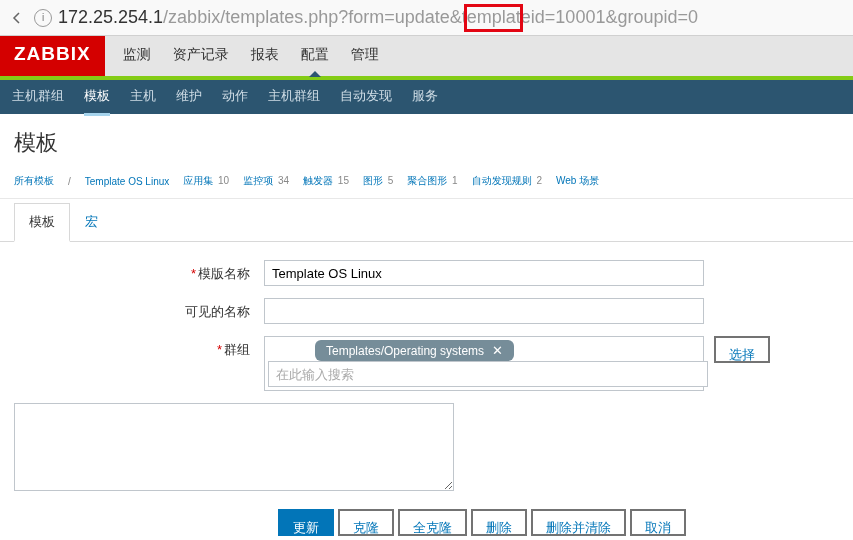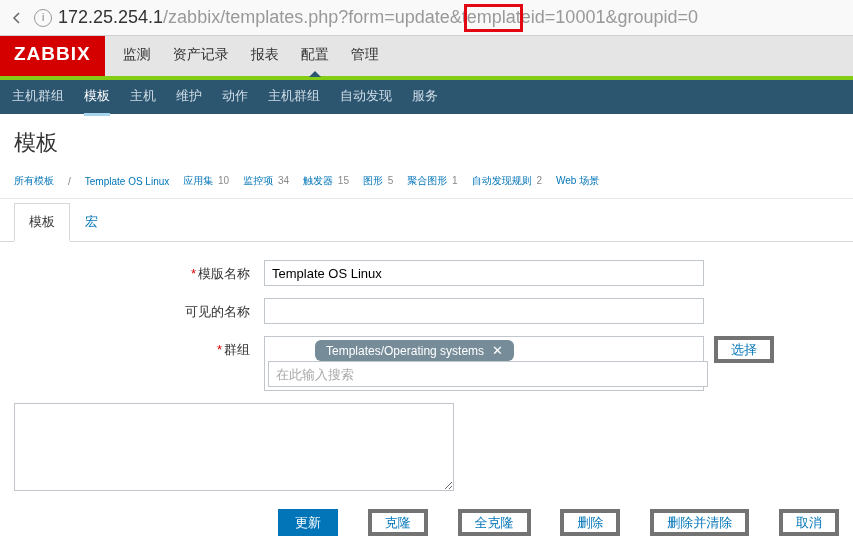--- a/index.html
+++ b/index.html
@@ -40,23 +40,23 @@
     .form-ctrl { flex: 1; display: flex; align-items: flex-start; gap: 10px; }
     .form-ctrl input[type=text] { width: 440px; height: 26px; border: 1px solid #c0c6cc; padding: 0 7px; font-size: 13px; }
     .form-ctrl textarea { width: 440px; height: 88px; border: 1px solid #c0c6cc; padding: 5px 7px; font-size: 13px; resize: both; }
     
     .multiselect { width: 440px; border: 1px solid #c0c6cc; padding: 3px; }
     .ms-chip { display: inline-flex; align-items: center; background: #768d99; color: #fff; font-size: 12px; padding: 3px 11px; border-radius: 6px; gap: 8px; margin-left: 47px; }
     .ms-chip .x { cursor: pointer; font-size: 13px; }
     .ms-input { border: none; outline: none; width: 100%; font-size: 13px; padding: 3px 4px; color: #333; }
     .ms-input::placeholder { color: #aaa; }
     
-    .btn { height: 27px; padding: 0 13px; border: 4px solid #737373; background: #fff; font-size: 13px; color: #0275b8; cursor: pointer; }
+    .btn { height: 27px; padding: 8px 13px; border: 2px solid #737373; background: #fff; font-size: 13px; color: #0275b8; cursor: pointer; }
     .btn-primary { background: #0275b8; color: #fff; border-color: #0275b8; }
-    .btn-row { display: flex; gap: 4px; padding-left: 264px; margin-top: 18px; justify-content: space-between; }
+    .btn-row { display: flex; gap: 4px; padding-left: 264px; margin-top: 18px; }
   </style>
 </head>
 <body>
 
 <div class="addr-bar" style="position:relative;">
   <div class="addr-back">
     <svg width="14" height="14" viewBox="0 0 14 14">
         <path d="M9 2 L4 7 L9 12" stroke="#666" stroke-width="1.5" fill="none"></path>
       </svg>
   </div>

